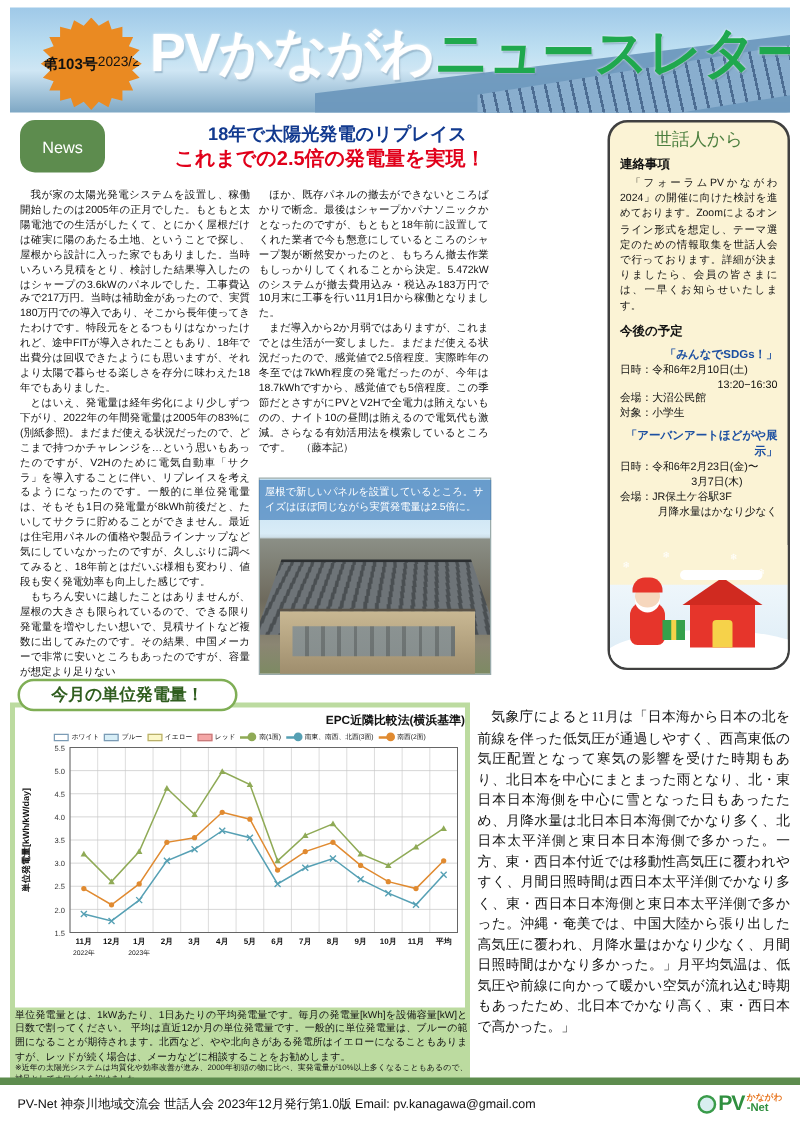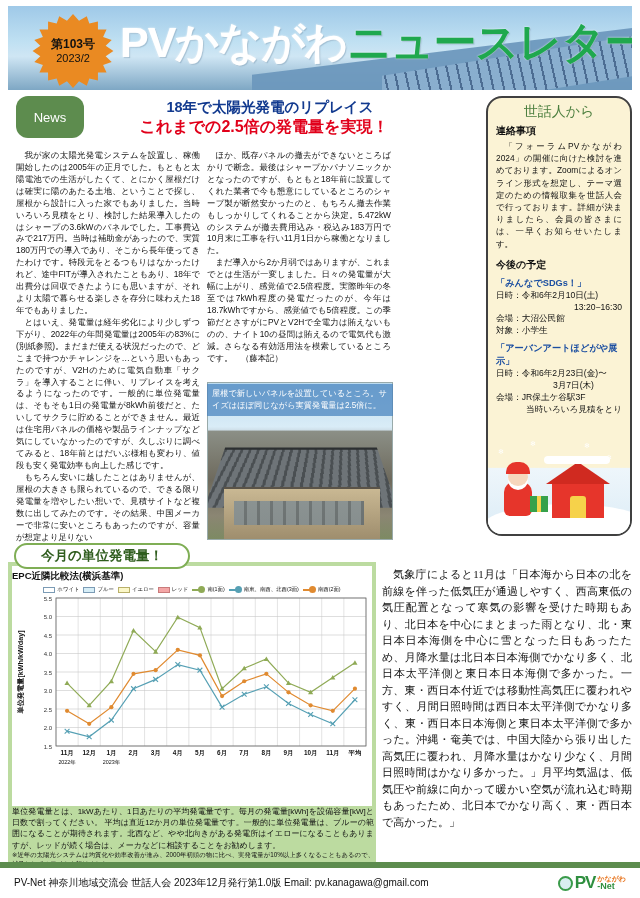--- a/index.html
+++ b/index.html
@@ -31,21 +31,21 @@
   .panel-art2 {
     position: absolute; right: 0; bottom: -6px; width: 250px; height: 40px;
     background: repeating-linear-gradient(78deg, rgba(30,55,95,.5) 0 2px, rgba(170,200,225,.3) 2px 10px);
     background-color: #7ba3c6;
     transform: skewY(-9deg);
   }
   .burst {
     position: absolute; left: 22px; top: 8px; width: 86px; height: 74px;
     background: #ea8a22;
     clip-path: polygon(50% 0%,57% 9%,66% 3%,69% 13%,79% 10%,79% 21%,89% 21%,85% 31%,95% 35%,88% 43%,97% 50%,88% 57%,95% 65%,85% 69%,89% 79%,79% 79%,79% 90%,69% 87%,66% 97%,57% 91%,50% 100%,43% 91%,34% 97%,31% 87%,21% 90%,21% 79%,11% 79%,15% 69%,5% 65%,12% 57%,3% 50%,12% 43%,5% 35%,15% 31%,11% 21%,21% 21%,21% 10%,31% 13%,34% 3%,43% 9%);
-    display: flex; flex-direction: column; align-items: center; justify-content: center;
+    display: flex; flex-direction: row; align-items: center; justify-content: center;
     line-height: 1.25;
   }
   .burst .b1 { font-size: 12px; font-weight: bold; color: #111; }
   .burst .b2 { font-size: 11px; color: #111; }
   .masthead {
     position: absolute; left: 112px; top: 8px;
     font-size: 43px; font-weight: bold; color: #ffffff;
     text-shadow: 0 0 2px rgba(255,255,255,.9), 1px 1px 1px rgba(90,130,160,.5);
     letter-spacing: -1px; white-space: nowrap;
   }
@@ -105,21 +105,21 @@
 
   
   .sidebar {
     position: absolute; left: 486px; top: 96px; width: 146px; height: 440px;
     background: #fbf3d5; border: 2px solid #404040; border-radius: 16px;
     padding: 5px 8px 6px 8px; overflow: hidden;
   }
   .sb-title { text-align: center; font-size: 14px; color: #4c7f3f; margin-bottom: 3px; }
   .sb-h { font-size: 10px; font-weight: bold; color: #111; margin: 3px 0 2px; }
   .sb-p { font-size: 8.4px; line-height: 1.45; color: #111; text-indent: 1em; text-align: justify; }
-  .sb-ev-title { font-size: 9.2px; font-weight: bold; color: #1c4fa1; margin-top: 5px; }
+  .sb-ev-title { font-size: 9.2px; font-weight: bold; color: #1c4fa1; margin-top: 5px; text-align: right; }
   .sb-row { font-size: 8.6px; line-height: 1.38; color: #111; }
 
   
   .xmas { position: absolute; left: 0; bottom: 0; width: 146px; height: 98px;
           background: linear-gradient(to bottom, #fbf3d5 0%, #fbf3d5 32%, #eef6fb 33%, #dcecf6 100%); }
   .snowhill { position: absolute; left: -6px; bottom: -16px; width: 170px; height: 46px;
               background: #fff; border-radius: 50% 50% 0 0; }
   .xhouse { position: absolute; left: 64px; bottom: 16px; width: 52px; height: 38px; background: #e6352b; }
   .xroof { position: absolute; left: 58px; bottom: 50px; width: 0; height: 0;
            border-left: 32px solid transparent; border-right: 32px solid transparent; border-bottom: 22px solid #d02a20; }
@@ -142,21 +142,21 @@
   }
 
   
   .chart-block {
     position: absolute; left: 8px; top: 562px; width: 368px; height: 302px;
     background: #bcdba0; padding: 4px;
   }
   .chart-white {
     position: relative; width: 360px; height: 240px; background: #fff;
   }
-  .chart-title { text-align: left; font-size: 9.5px; font-weight: bold; color: #111; padding-top: 4px; }
+  .chart-title { text-align: right; font-size: 9.5px; font-weight: bold; color: #111; padding-top: 4px; }
   .legend { display: flex; align-items: center; justify-content: center; gap: 4px; padding: 3px 2px 1px; flex-wrap: nowrap; }
   .lg { display: flex; align-items: center; gap: 2px; font-size: 5.4px; color: #111; white-space: nowrap; }
   .lg .sw { width: 12px; height: 6px; border: 1px solid #7b9bb5; }
   .lg .mk { width: 7px; height: 7px; border-radius: 50%; }
   .lg .ln { width: 12px; height: 2px; }
 
   .plot { position: relative; width: 360px; height: 182px; }
   .plot svg { display: block; }
 
   .footnote {
@@ -210,21 +210,21 @@
   <div class="title2">これまでの2.5倍の発電量を実現！</div>
 
   <div class="col col1">
     <p>我が家の太陽光発電システムを設置し、稼働開始したのは2005年の正月でした。もともと太陽電池での生活がしたくて、とにかく屋根だけは確実に陽のあたる土地、ということで探し、屋根から設計に入った家でもありました。当時いろいろ見積をとり、検討した結果導入したのはシャープの3.6kWのパネルでした。工事費込みで217万円。当時は補助金があったので、実質180万円での導入であり、そこから長年使ってきたわけです。特段元をとるつもりはなかったけれど、途中FITが導入されたこともあり、18年で出費分は回収できたようにも思いますが、それより太陽で暮らせる楽しさを存分に味わえた18年でもありました。</p>
     <p>とはいえ、発電量は経年劣化により少しずつ下がり、2022年の年間発電量は2005年の83%に(別紙参照)。まだまだ使える状況だったので、どこまで持つかチャレンジを…という思いもあったのですが、V2Hのために電気自動車「サクラ」を導入することに伴い、リプレイスを考えるようになったのです。一般的に単位発電量は、そもそも1日の発電量が8kWh前後だと、たいしてサクラに貯めることができません。最近は住宅用パネルの価格や製品ラインナップなど気にしていなかったのですが、久しぶりに調べてみると、18年前とはだいぶ様相も変わり、値段も安く発電効率も向上した感じです。</p>
     <p>もちろん安いに越したことはありませんが、屋根の大きさも限られているので、できる限り発電量を増やしたい想いで、見積サイトなど複数に出してみたのです。その結果、中国メーカーで非常に安いところもあったのですが、容量が想定より足りない</p>
   </div>
 
   <div class="col col2">
     <p>ほか、既存パネルの撤去ができないところばかりで断念。最後はシャープかパナソニックかとなったのですが、もともと18年前に設置してくれた業者で今も懇意にしているところのシャープ製が断然安かったのと、もちろん撤去作業もしっかりしてくれることから決定。5.472kWのシステムが撤去費用込み・税込み183万円で10月末に工事を行い11月1日から稼働となりました。</p>
-    <p>まだ導入から2か月弱ではありますが、これまでとは生活が一変しました。日々の発電量が大幅に上がり、感覚値で2.5倍程度。実際昨年の冬至では7kWh程度の発電だったのが、今年は18.7kWhですから、感覚値でも5倍程度。この季節だとさすがにPVとV2Hで全電力は賄えないものの、ナイト10の昼間は賄えるので電気代も激減。さらなる有効活用法を模索しているところです。　（藤本記）</p>
+    <p>まだ導入から2か月弱ではありますが、これまでとは生活が一変しました。まだまだ使える状況だったので、感覚値で2.5倍程度。実際昨年の冬至では7kWh程度の発電だったのが、今年は18.7kWhですから、感覚値でも5倍程度。この季節だとさすがにPVとV2Hで全電力は賄えないものの、ナイト10の昼間は賄えるので電気代も激減。さらなる有効活用法を模索しているところです。　（藤本記）</p>
   </div>
 
   <div class="photo">
     <div class="roof"></div>
     <div class="house"></div>
   </div>
   <div class="caption">屋根で新しいパネルを設置しているところ。サイズはほぼ同じながら実質発電量は2.5倍に。</div>
 
   <div class="sidebar">
     <div class="sb-title">世話人から</div>
@@ -238,21 +238,21 @@
       <div class="sb-row" style="text-align:right">13:20−16:30</div>
       <div class="sb-row">会場：大沼公民館</div>
       <div class="sb-row">対象：小学生</div>
     </div>
 
     <div>
       <div class="sb-ev-title">「アーバンアートほどがや展示」</div>
       <div class="sb-row">日時：令和6年2月23日(金)〜</div>
       <div class="sb-row" style="text-align:right;padding-right:28px">3月7日(木)</div>
       <div class="sb-row">会場：JR保土ケ谷駅3F</div>
-      <div class="sb-row" style="text-align:right">当時いろいろ見積をとり</div>
+      <div class="sb-row" style="text-align:right">月降水量はかなり少なく</div>
     </div>
 
     <div class="xmas">
       <div class="snowhill"></div>
       <div class="xhouse"></div>
       <div class="xroof"></div>
       <div class="xroof-snow"></div>
       <div class="xdoor"></div>
       <div class="santa-body"></div>
       <div class="santa-beard"></div>

